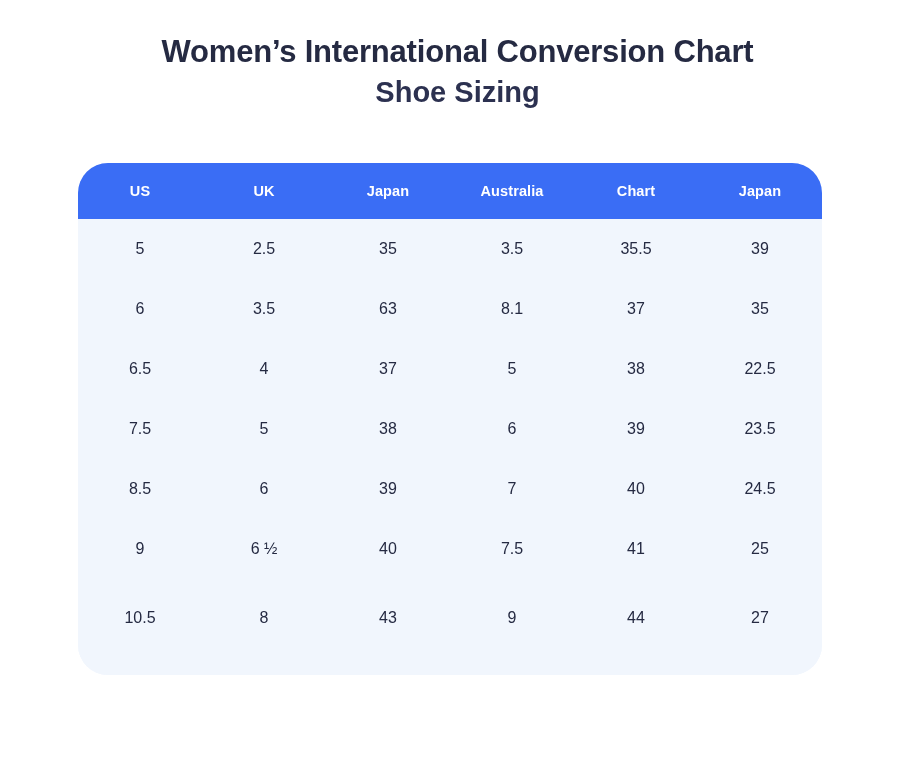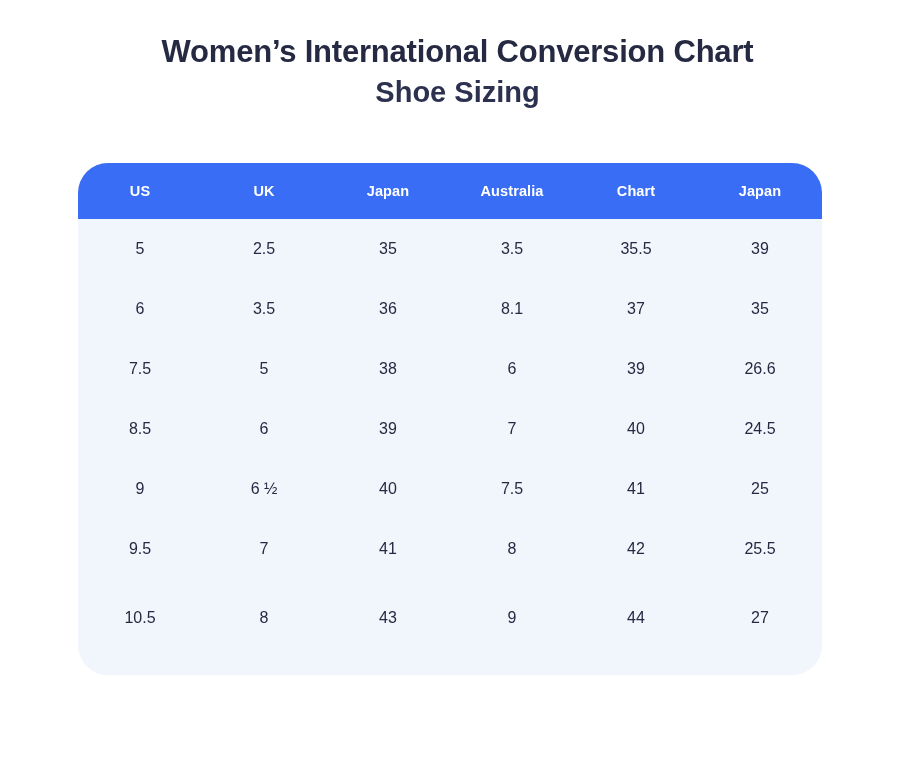--- a/index.html
+++ b/index.html
@@ -109,58 +109,58 @@
           <td>5</td>
           <td>2.5</td>
           <td>35</td>
           <td>3.5</td>
           <td>35.5</td>
           <td>39</td>
         </tr>
         <tr>
           <td>6</td>
           <td>3.5</td>
-          <td>36</td>
+          <td>63</td>
           <td>8.1</td>
           <td>37</td>
           <td>35</td>
+        </tr>
+        <tr>
+          <td>6.5</td>
+          <td>4</td>
+          <td>37</td>
+          <td>5</td>
+          <td>38</td>
+          <td>22.5</td>
         </tr>
         <tr>
           <td>7.5</td>
           <td>5</td>
           <td>38</td>
           <td>6</td>
           <td>39</td>
-          <td>26.6</td>
+          <td>23.5</td>
         </tr>
         <tr>
           <td>8.5</td>
           <td>6</td>
           <td>39</td>
           <td>7</td>
           <td>40</td>
           <td>24.5</td>
         </tr>
         <tr>
           <td>9</td>
           <td>6 ½</td>
           <td>40</td>
           <td>7.5</td>
           <td>41</td>
           <td>25</td>
         </tr>
         <tr>
-          <td>9.5</td>
-          <td>7</td>
-          <td>41</td>
-          <td>8</td>
-          <td>42</td>
-          <td>25.5</td>
-        </tr>
-        <tr>
           <td>10.5</td>
           <td>8</td>
           <td>43</td>
           <td>9</td>
           <td>44</td>
           <td>27</td>
         </tr>
       </tbody>
     </table>
   </div>

